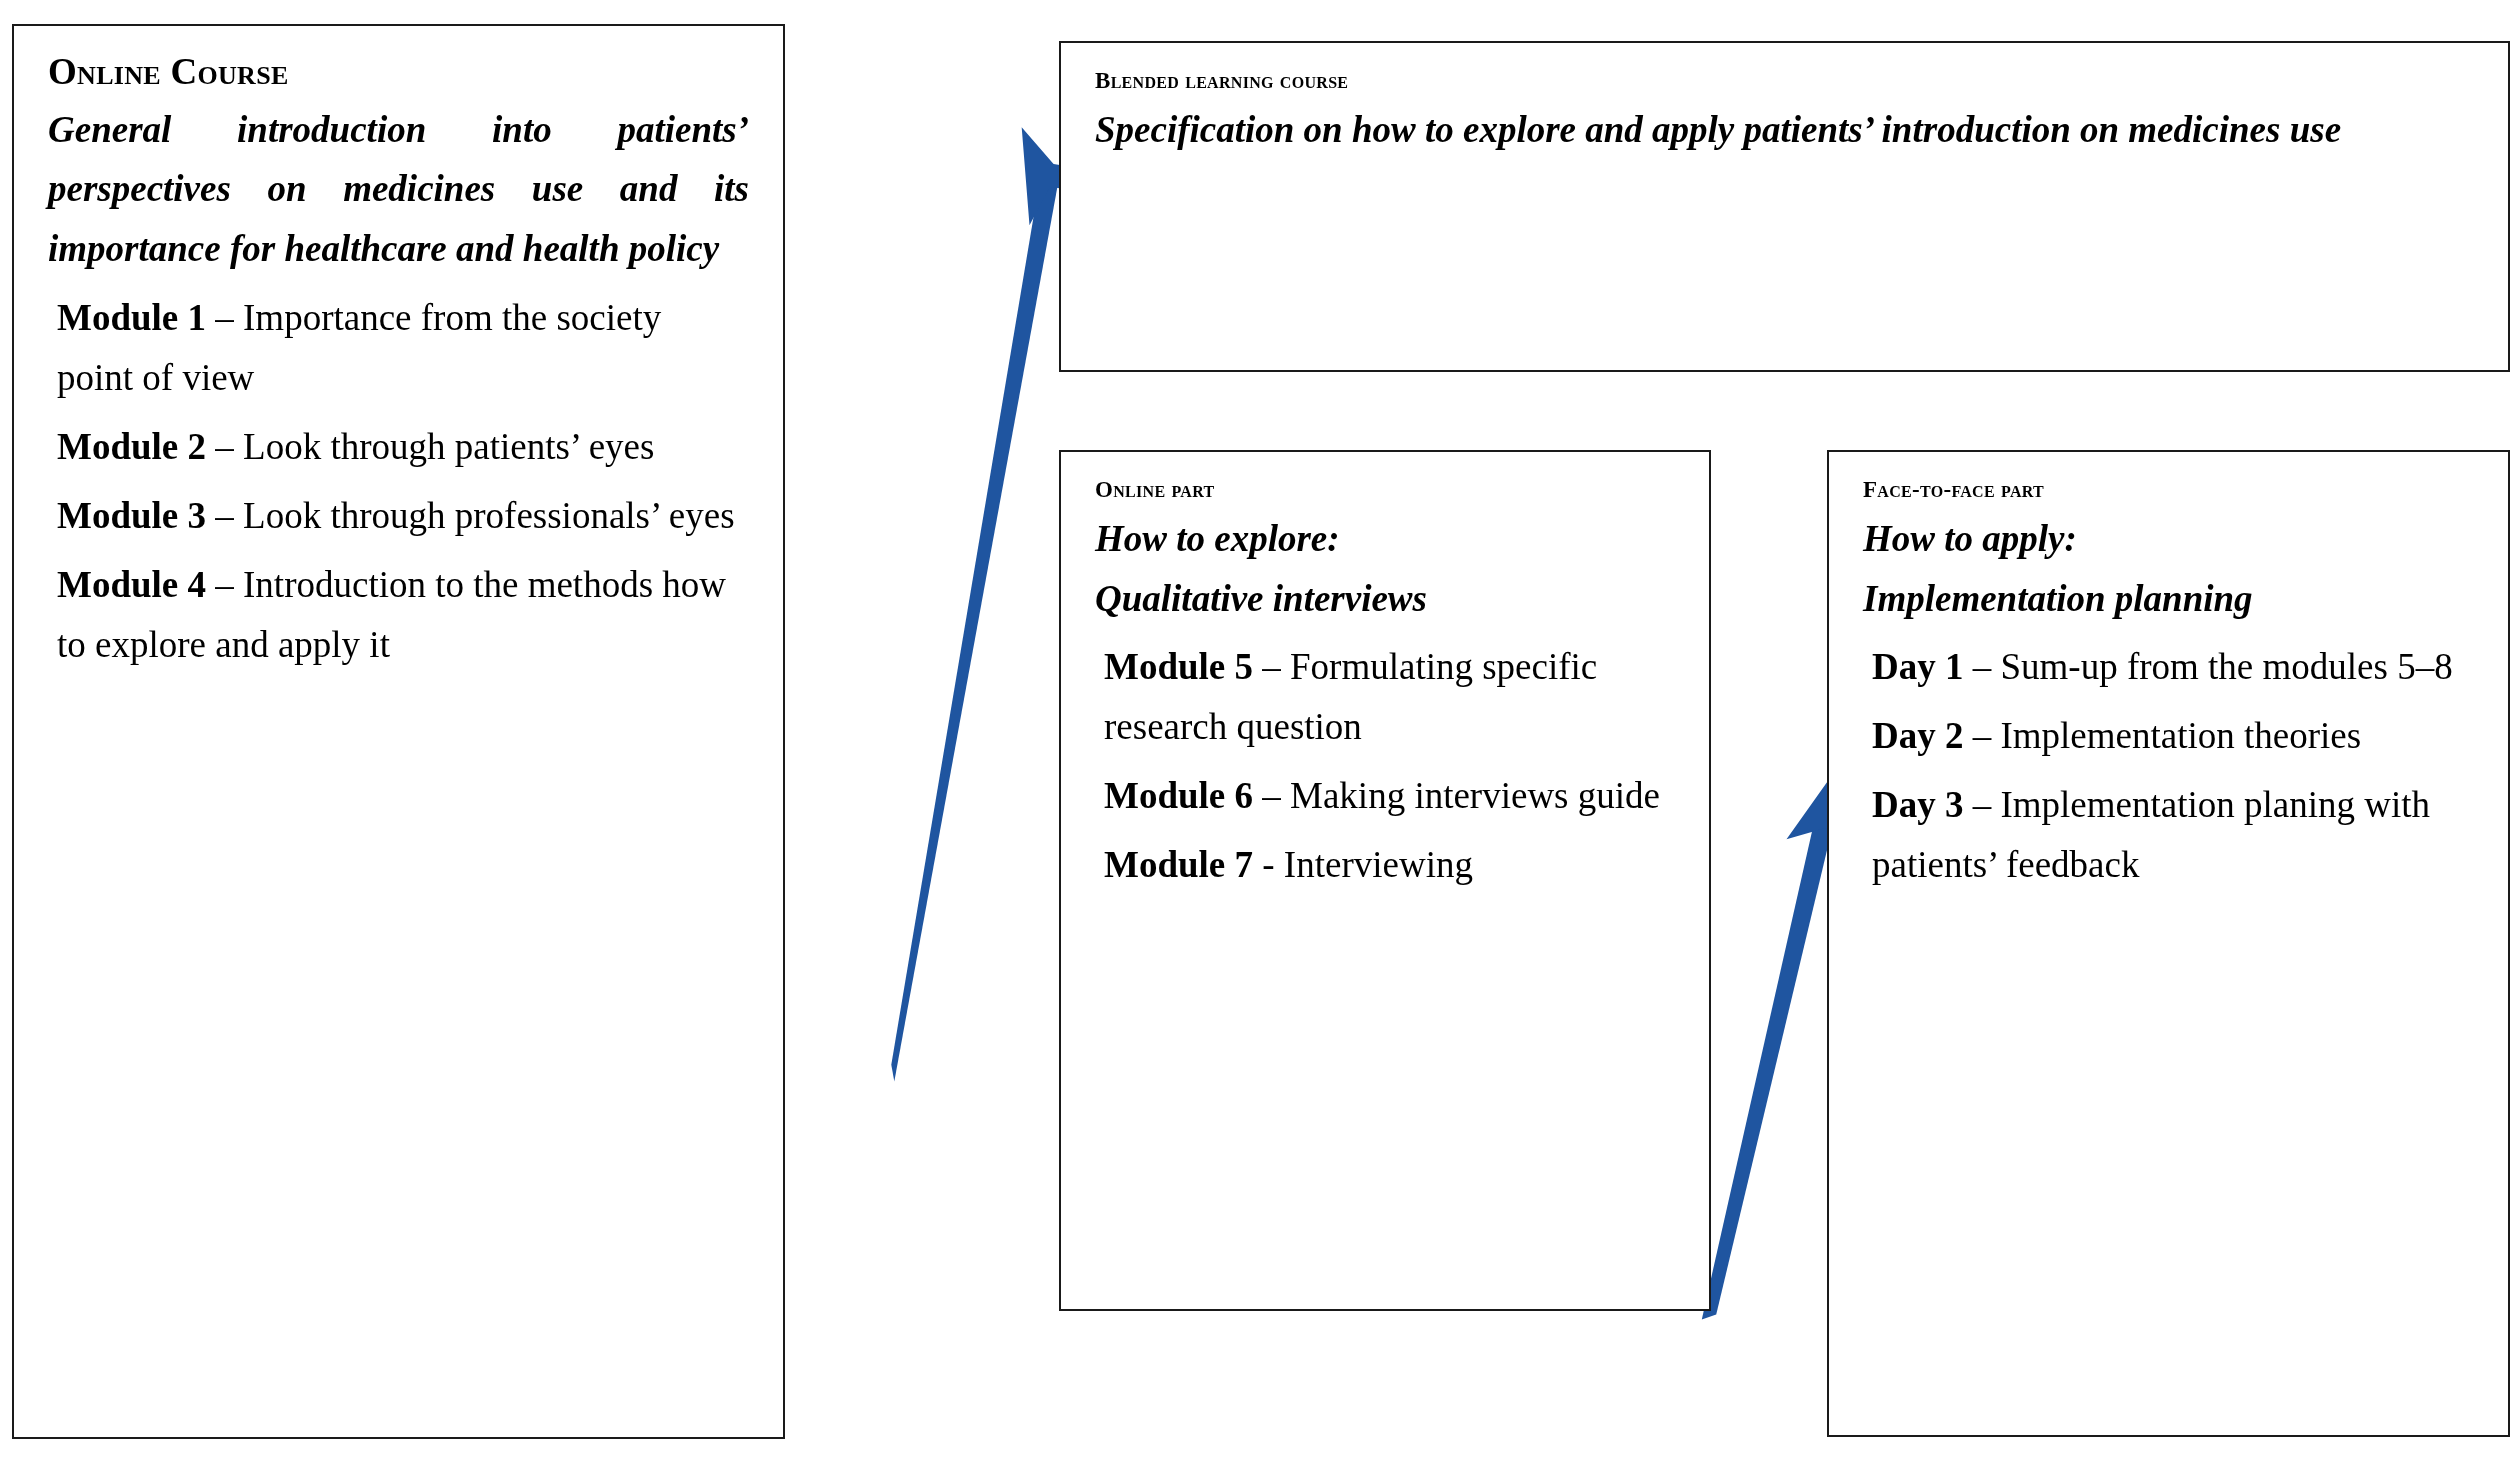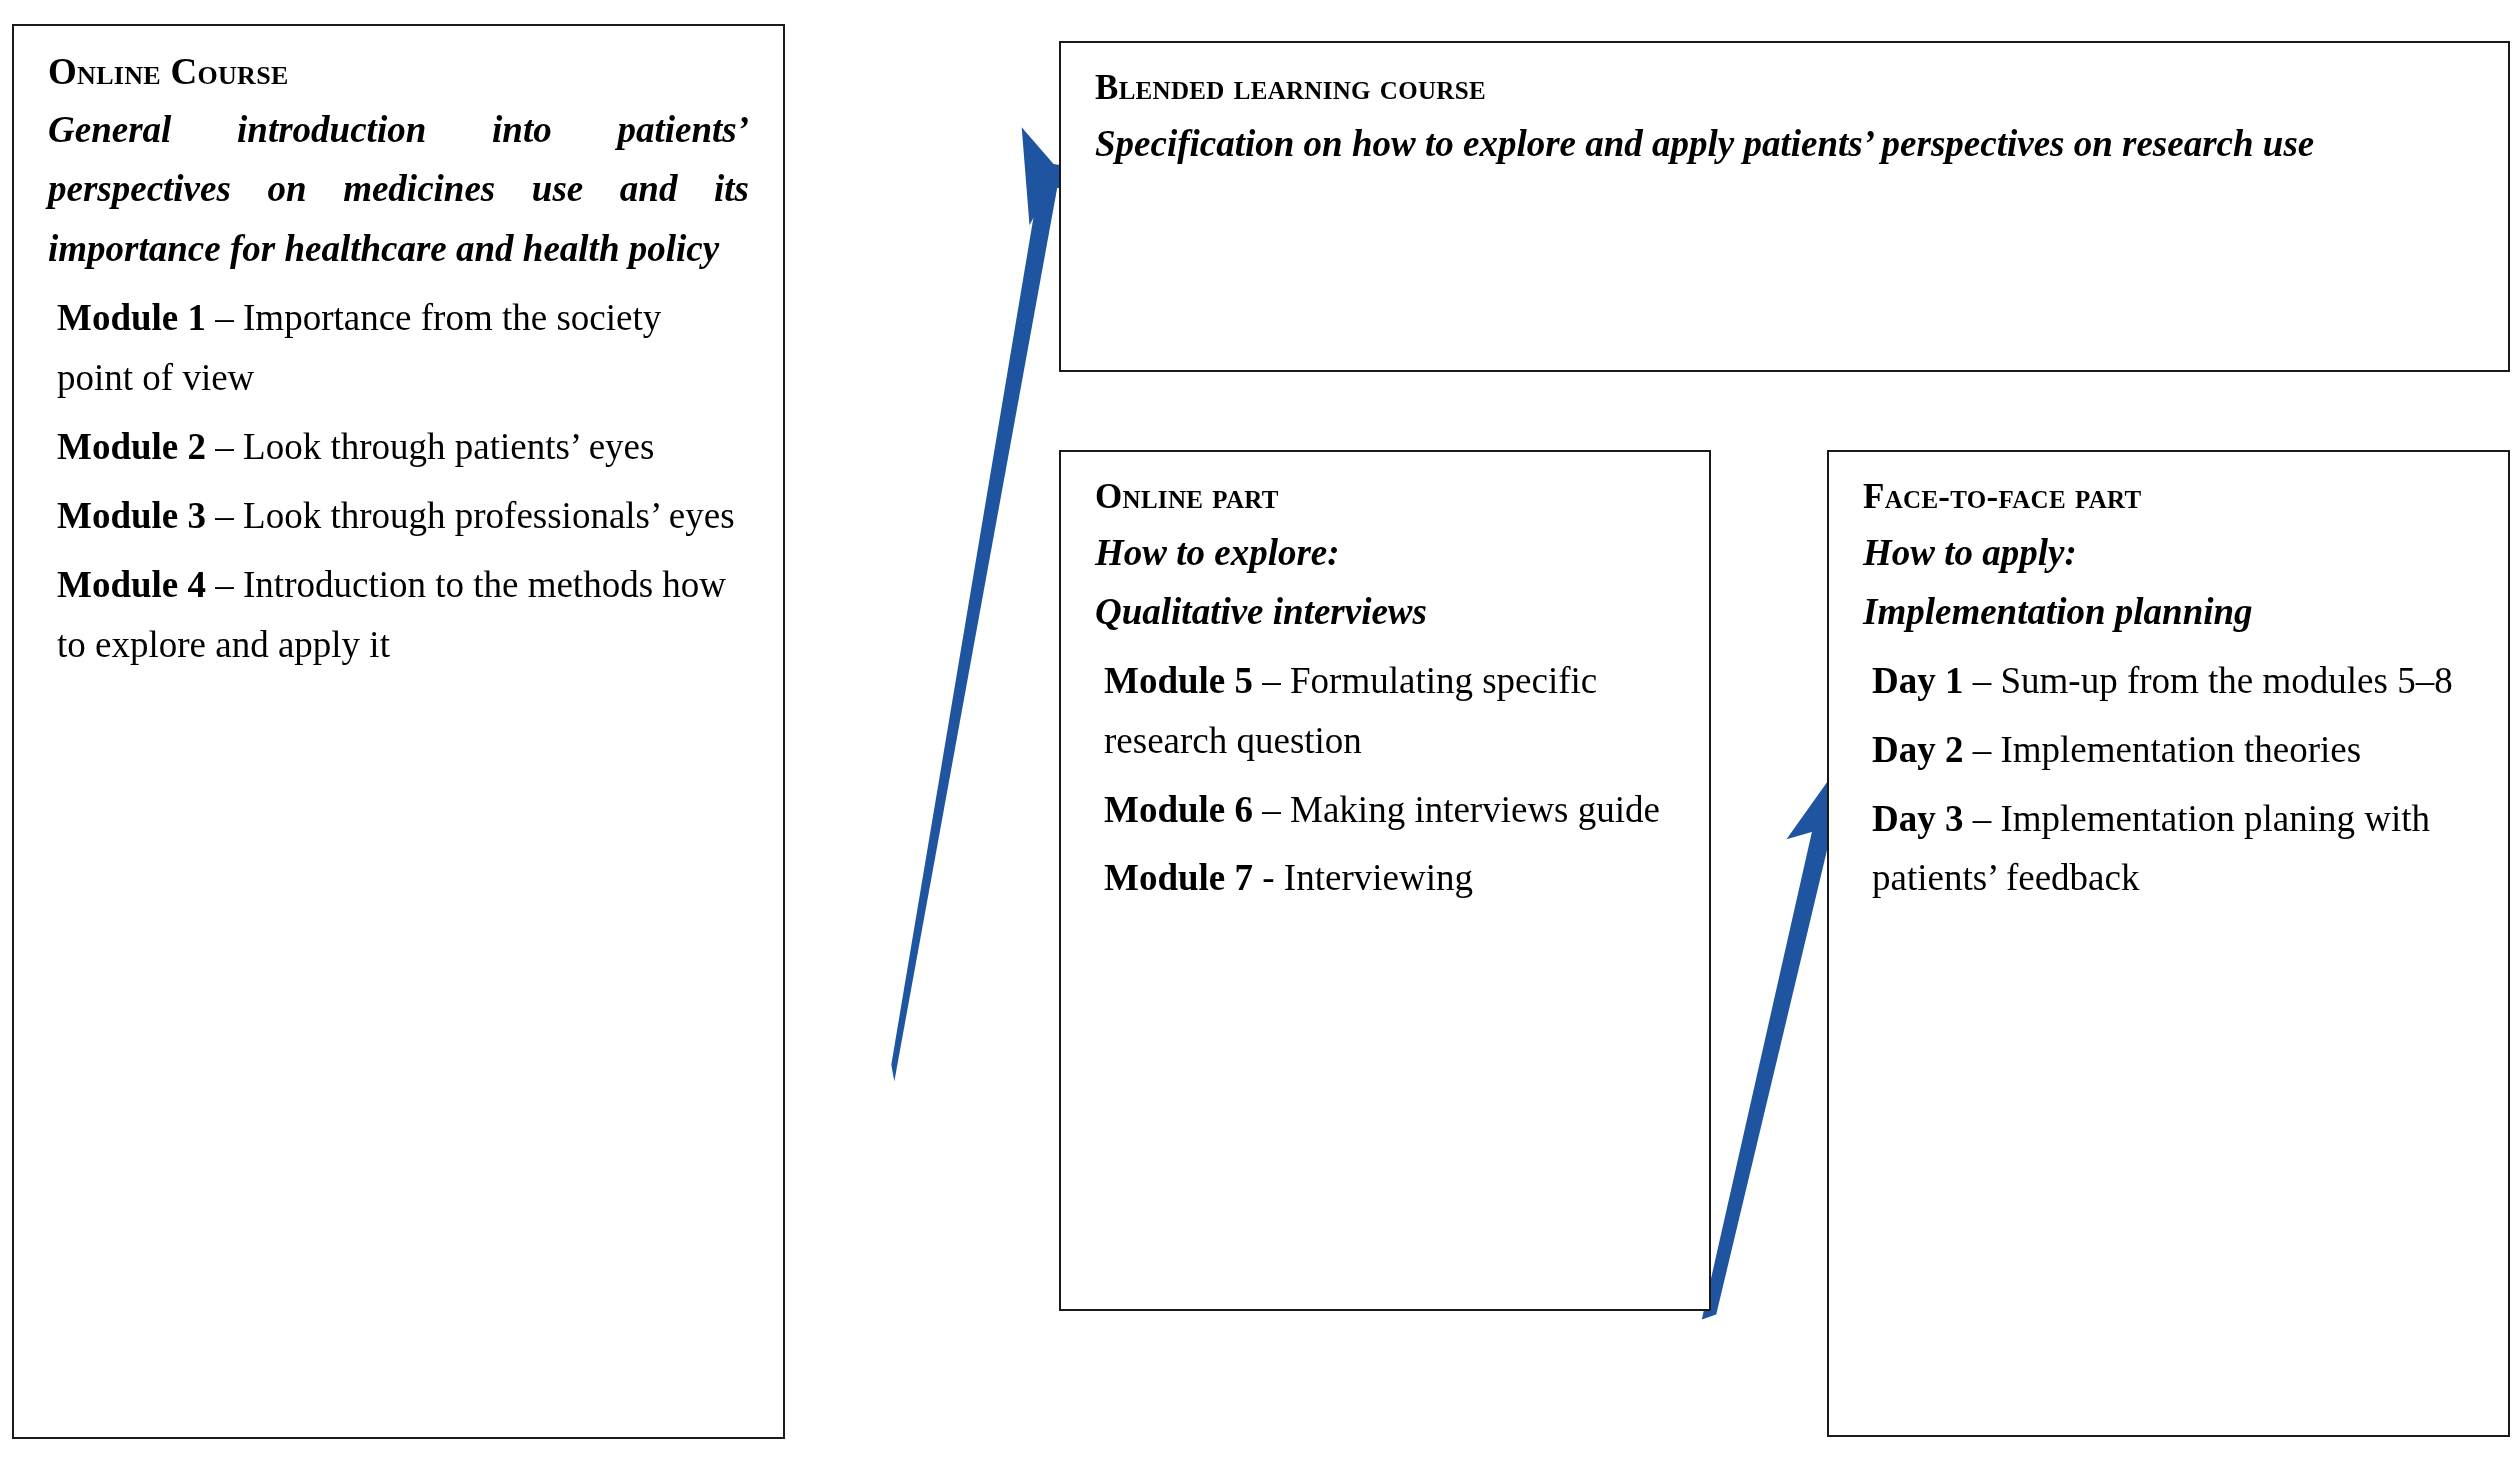--- a/index.html
+++ b/index.html
@@ -19,21 +19,21 @@
   
   .hdr{
     font-variant:small-caps;
     font-weight:700;
     letter-spacing:0.3px;
     line-height:1.15;
     margin:0 0 6px 0;
     white-space:nowrap;
   }
   .hdr-lg{font-size:37px;}
-  .hdr-md{font-size:35px;}
+  .hdr-md{font-size:23px;}
 
   
   .lead{
     font-weight:700;
     font-style:italic;
     font-size:37px;
     line-height:1.62;
     margin:0;
   }
   .lead.justify{text-align:justify;text-align-last:left;}
@@ -83,21 +83,21 @@
     </div>
     <div class="body-line">
       <b>Module 4</b><span> – </span><span>Introduction to the methods how to explore and apply it</span>
     </div>
   </div>
 </div>
 
 <div class="box" id="box-blended-course">
   <div class="box-inner">
     <div class="hdr hdr-md">Blended learning course</div>
-    <div class="lead justify">Specification on how to explore and apply patients’ perspectives on research use</div>
+    <div class="lead justify">Specification on how to explore and apply patients’ introduction on medicines use</div>
   </div>
 </div>
 
 <div class="box" id="box-online-part">
   <div class="box-inner">
     <div class="hdr hdr-md">Online part</div>
     <div class="lead lead-tight">How to explore:</div>
     <div class="lead lead-tight">Qualitative interviews</div>
 
     <div class="body-line">

